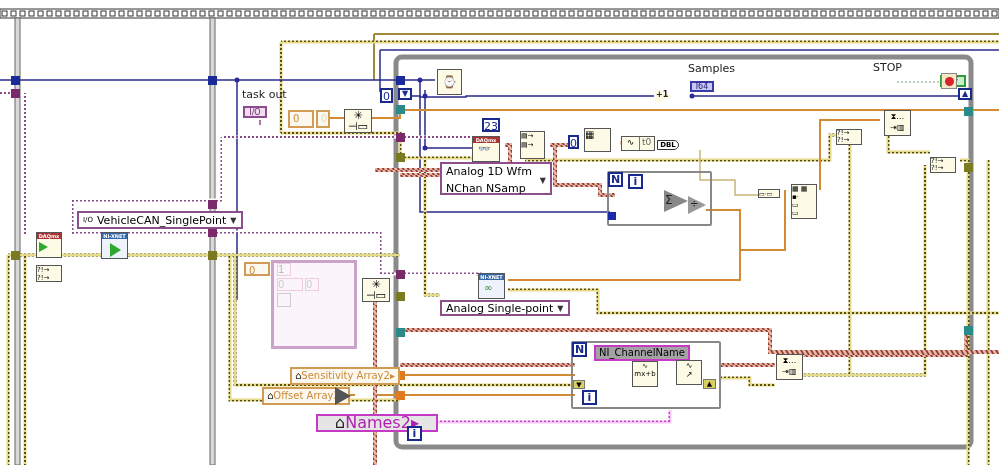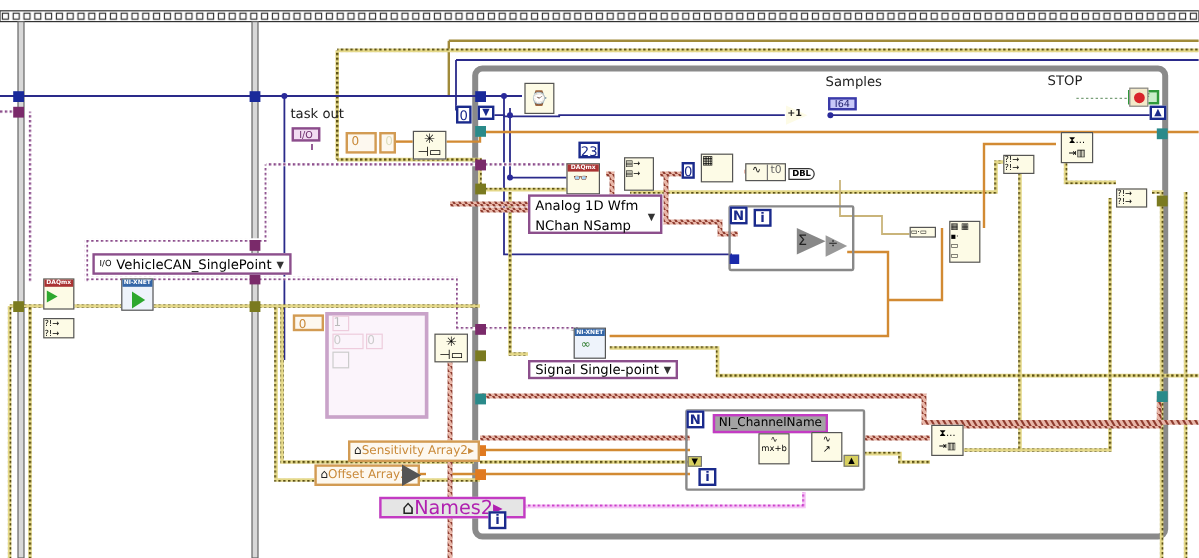--- a/index.html
+++ b/index.html
@@ -240,21 +240,21 @@
 <div class="abs" style="left:608px;top:212px;width:8px;height:8px;background:#1a2aaa;"></div>
 
 <div class="abs node" style="left:758px;top:189px;width:22px;height:9px;font-size:6px;">▭·▭</div>
 <div class="abs node" style="left:791px;top:184px;width:26px;height:35px;font-size:7px;line-height:8px;">▦ ▦<br>▪·<br>▭<br>▭</div>
 
 <div class="abs node" style="left:478px;top:273px;width:27px;height:26px;background:#eef3fb;">
   <div class="hdr" style="background:#3466a8;">NI-XNET</div>
   <span style="position:absolute;left:5px;top:8px;font-size:10px;color:#2a7a2a;">∞</span>
 </div>
 <div class="abs ring" style="left:440px;top:300px;height:16px;">
-  <span>Signal Single-point</span>
+  <span>Analog Single-point</span>
   <span class="arr">▼</span>
 </div>
 
 <div class="abs" style="left:571px;top:341px;width:150px;height:68px;border:2px solid #888;border-radius:2px;"></div>
 <div class="abs nbox" style="left:572px;top:342px;">N</div>
 <div class="abs" style="left:594px;top:345px;border:2px solid #c33bc3;background:#a3a3a3;font-size:10px;padding:0 3px;line-height:12px;">NI_ChannelName</div>
 <div class="abs iter" style="left:582px;top:390px;">i</div>
 <div class="abs" style="left:573px;top:380px;width:12px;height:9px;background:#d8d060;border:1px solid #777;font-size:7px;text-align:center;line-height:8px;">▼</div>
 <div class="abs node" style="left:632px;top:361px;width:26px;height:26px;font-size:7px;text-align:center;">∿<br><span>mx+b</span></div>
 <div class="abs node" style="left:676px;top:360px;width:26px;height:25px;font-size:8px;text-align:center;">∿<br>↗</div>

